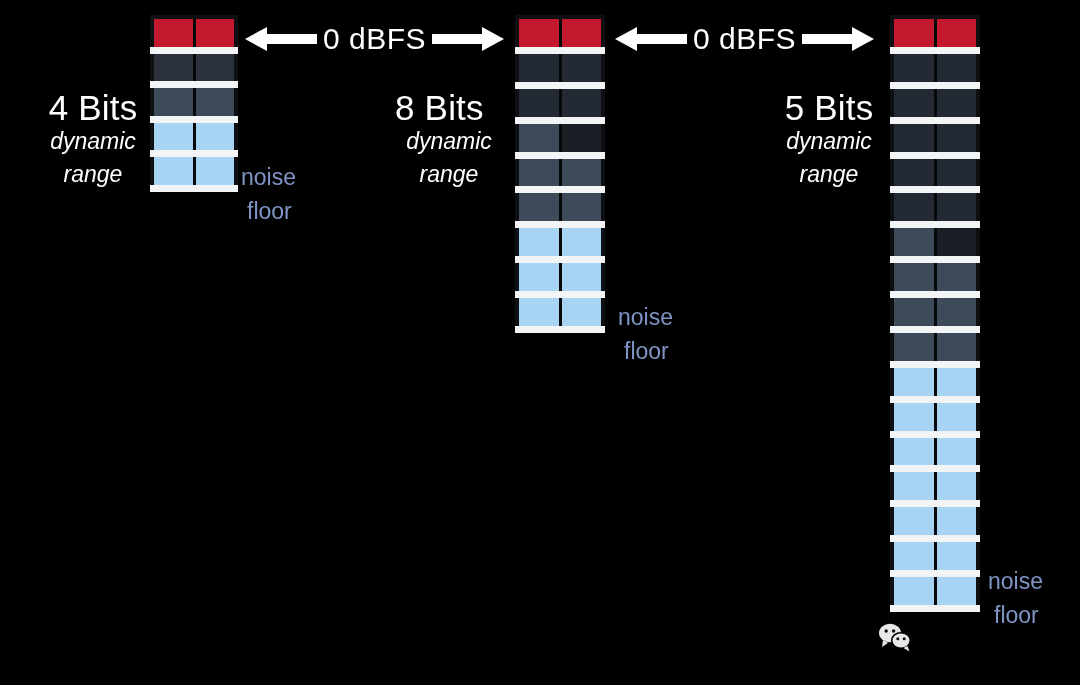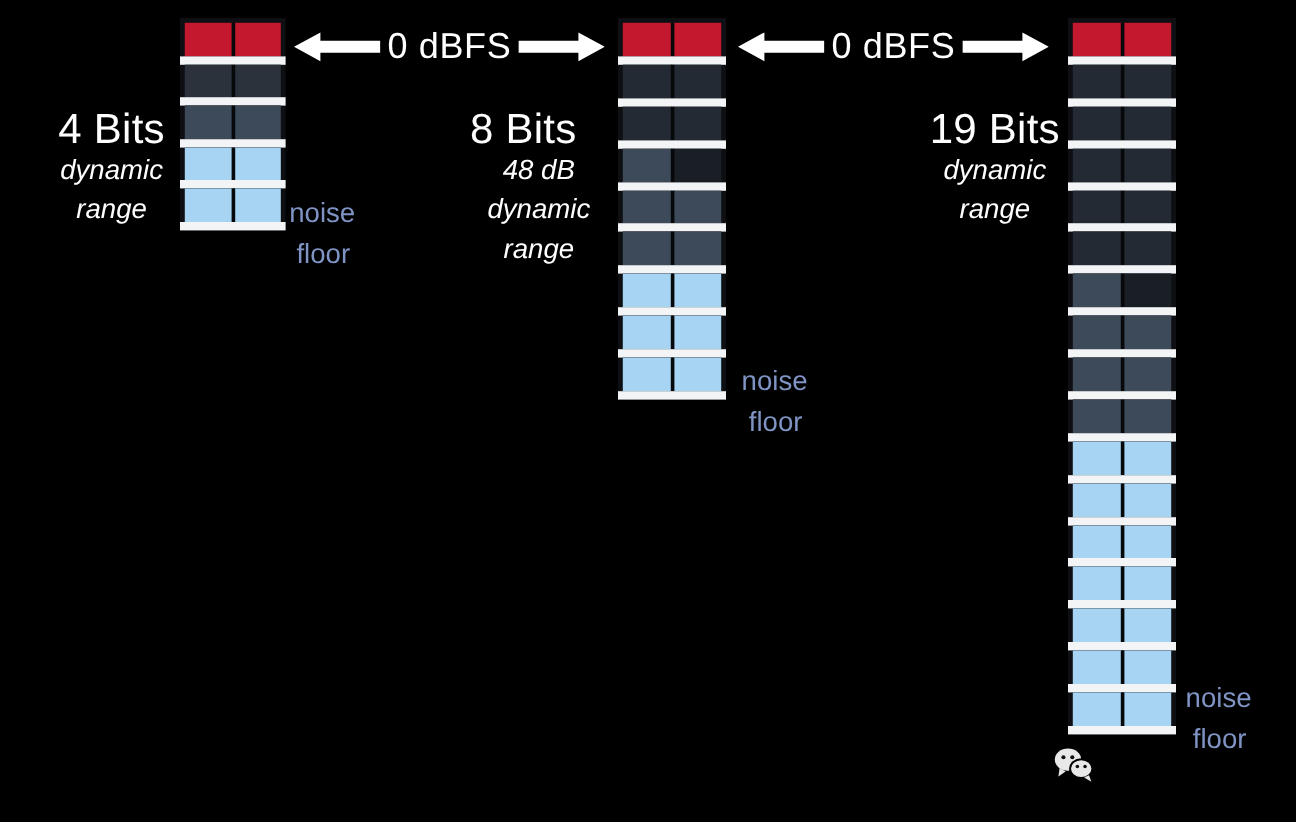--- a/index.html
+++ b/index.html
@@ -154,23 +154,22 @@
       <div class="tick" style="position: absolute; left: 0px; right: 0px; height: 7px; top: 135.4px;"></div>
       <div class="seg" style="position: absolute; left: 4px; right: 4px; top: 142.4px; height: 34.6px;">
         <div class="ch left" style="background: rgb(167, 212, 242); height: 27.6px;"></div>
         <div class="ch right" style="background: rgb(167, 212, 242); height: 27.6px;"></div>
         <div class="gutter" style="height: 27.6px;"></div>
       </div>
       <div class="tick" style="position: absolute; left: 0px; right: 0px; height: 7px; top: 170px;"></div>
     </div>
   </div>
 
-<div class="bits-title" style="left:372px; top:88px; width:128px; text-align:center;">8 Bits</div>
+<div class="bits-title" style="left:395px; top:88px; width:128px; ">8 Bits</div>
 <div class="bits-sub" style="left:379px; top:125px; width:140px;">
-  <div>48 dB</div>
   <div>dynamic</div>
   <div>range</div>
 </div>
 <div class="noise-label" style="left:618px; top:300px;">
   <div>noise</div>
   <div style="padding-left:6px;">floor</div>
 </div>
 <div class="meter" id="meter-8bit" style="left:515px; top:15px; width:90px; height:318px;">
     <div class="meter-inner">
       <div class="seg" style="position: absolute; left: 4px; right: 4px; top: 4px; height: 34.8889px;">
@@ -223,21 +222,21 @@
       <div class="tick" style="position: absolute; left: 0px; right: 0px; height: 7px; top: 276.111px;"></div>
       <div class="seg" style="position: absolute; left: 4px; right: 4px; top: 283.111px; height: 34.8889px;">
         <div class="ch left" style="background: rgb(167, 212, 242); height: 27.8889px;"></div>
         <div class="ch right" style="background: rgb(167, 212, 242); height: 27.8889px;"></div>
         <div class="gutter" style="height: 27.8889px;"></div>
       </div>
       <div class="tick" style="position: absolute; left: 0px; right: 0px; height: 7px; top: 311px;"></div>
     </div>
   </div>
 
-<div class="bits-title" style="left:760px; top:88px; width:138px; text-align:center;">19 Bits</div>
+<div class="bits-title" style="left:760px; top:88px; width:138px; text-align:center;">5 Bits</div>
 <div class="bits-sub" style="left:757px; top:125px; width:144px;">
   <div>dynamic</div>
   <div>range</div>
 </div>
 <div class="noise-label" style="left:988px; top:564px;">
   <div>noise</div>
   <div style="padding-left:6px;">floor</div>
 </div>
 <div class="meter" id="meter-16bit" style="left:890px; top:15px; width:90px; height:597px;">
     <div class="meter-inner">

